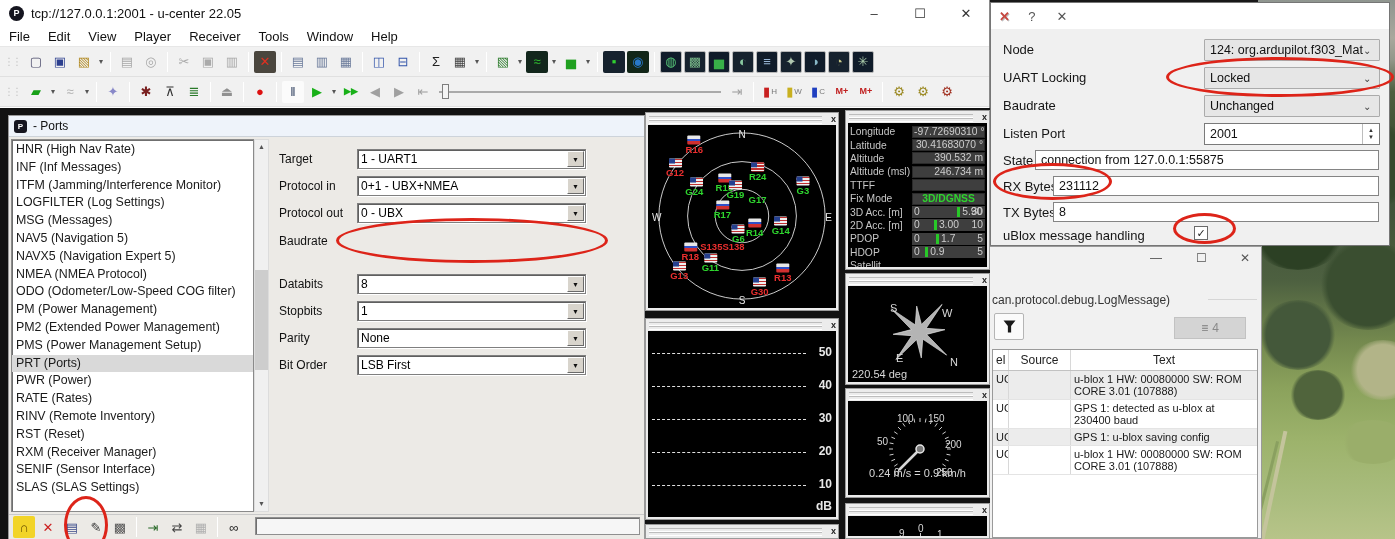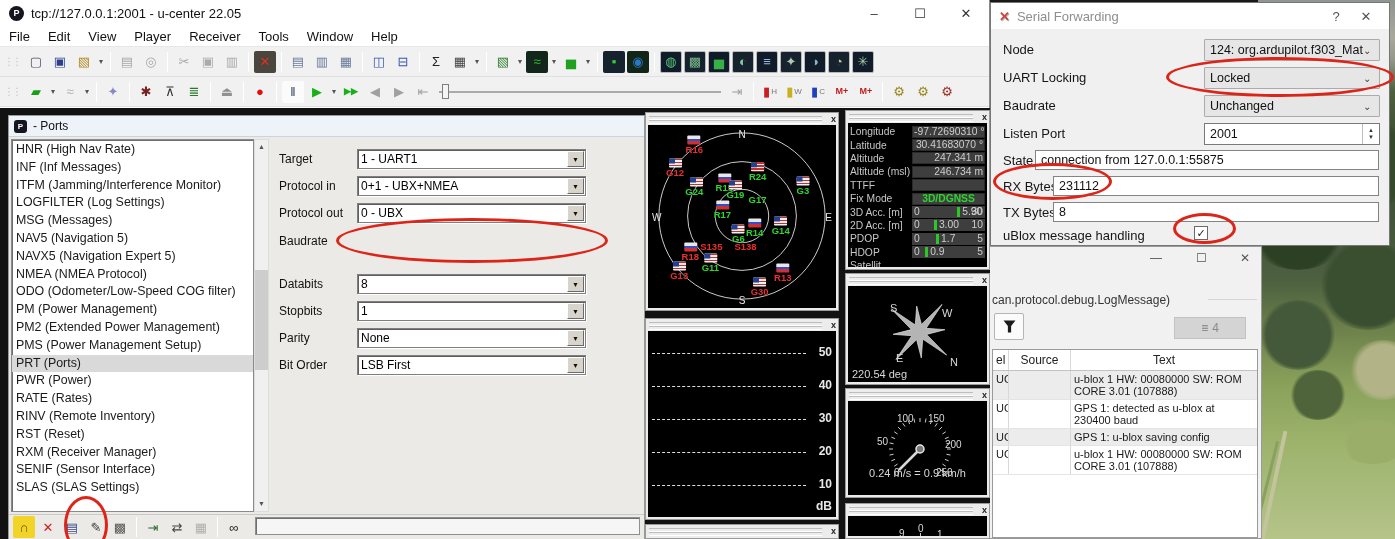--- a/index.html
+++ b/index.html
@@ -582,21 +582,21 @@
           <span class="satflag flag-ru"></span>
           <span class="satlabel">R14</span>
         </div>
         <div class="sat used" style="left: 70.6%; top: 55.8%;">
           <span class="satflag flag-us"></span>
           <span class="satlabel">G14</span>
         </div>
         <div class="sat unused" style="left: 33.7%; top: 66.9%;">
           <span class="satlabel">S135</span>
         </div>
-        <div class="sat unused" style="left: 45.5%; top: 66.9%; margin-left: 12px;">
+        <div class="sat unused" style="left: 45.5%; top: 66.9%;">
           <span class="satlabel">S138</span>
         </div>
         <div class="sat unused" style="left: 22.5%; top: 70.2%;">
           <span class="satflag flag-ru"></span>
           <span class="satlabel">R18</span>
         </div>
         <div class="sat unused" style="left: 16.6%; top: 80.1%;">
           <span class="satflag flag-us"></span>
           <span class="satlabel">G13</span>
         </div>
@@ -649,21 +649,21 @@
       <div class="drow">
         <span class="dlabel">Longitude</span>
         <span class="dval">-97.72690310 °</span>
       </div>
       <div class="drow">
         <span class="dlabel">Latitude</span>
         <span class="dval">30.41683070 °</span>
       </div>
       <div class="drow">
         <span class="dlabel">Altitude</span>
-        <span class="dval">247.341 m</span>
+        <span class="dval">390.532 m</span>
       </div>
       <div class="drow">
         <span class="dlabel">Altitude (msl)</span>
         <span class="dval">246.734 m</span>
       </div>
       <div class="drow">
         <span class="dlabel">TTFF</span>
         <span class="dval"></span>
       </div>
       <div class="drow">
@@ -782,21 +782,20 @@
     <div style="position:absolute;left:72px;top:17px;width:1px;height:5px;background:#cccccc;"></div>
   <span class="gauge-num" style="left: 51px; top: 12px;">9</span>
       <span class="gauge-num" style="left: 70px; top: 7px;">0</span>
       <span class="gauge-num" style="left: 89px; top: 13px;">1</span>
     </div>
 </div>
 
 <div id="dialog" class="win">
   <div id="dlg-title">
     <span id="dlg-icon">✕</span>
-    <span class="t">Serial Forwarding</span>
     <span class="dlg-ctl">?</span>
     <span class="dlg-ctl">✕</span>
   </div>
   <div class="dlg-label" style="top:39px;">Node</div>
   <div class="qcombo" style="top:36px;">
     <span class="val">124: org.ardupilot.f303_MatekGPS</span>
     <span class="chev">⌄</span>
   </div>
   <div class="dlg-label" style="top:67px;">UART Locking</div>
   <div class="qcombo" style="top:64px;">

